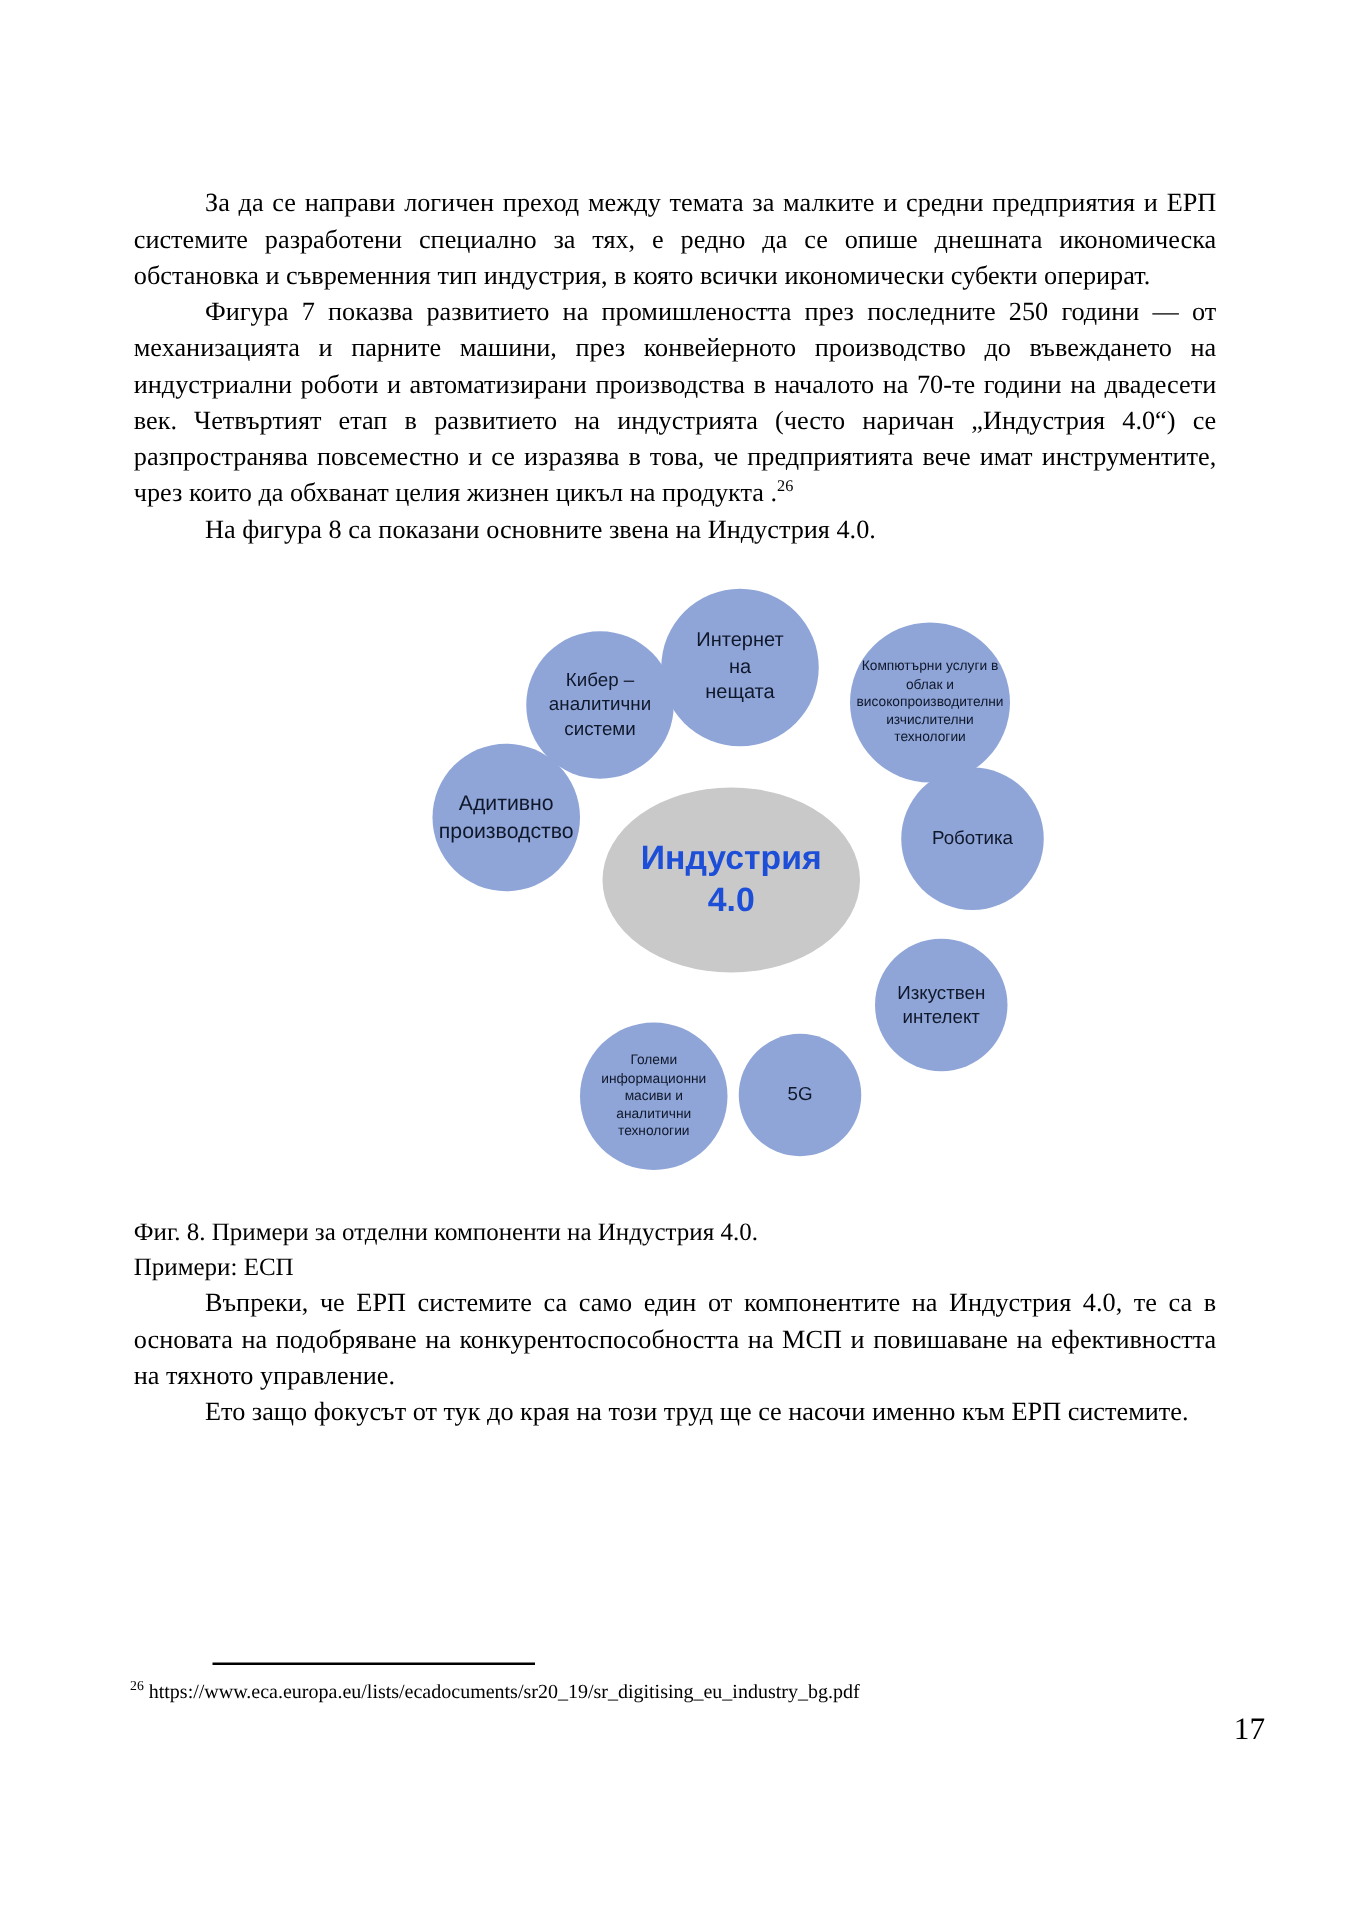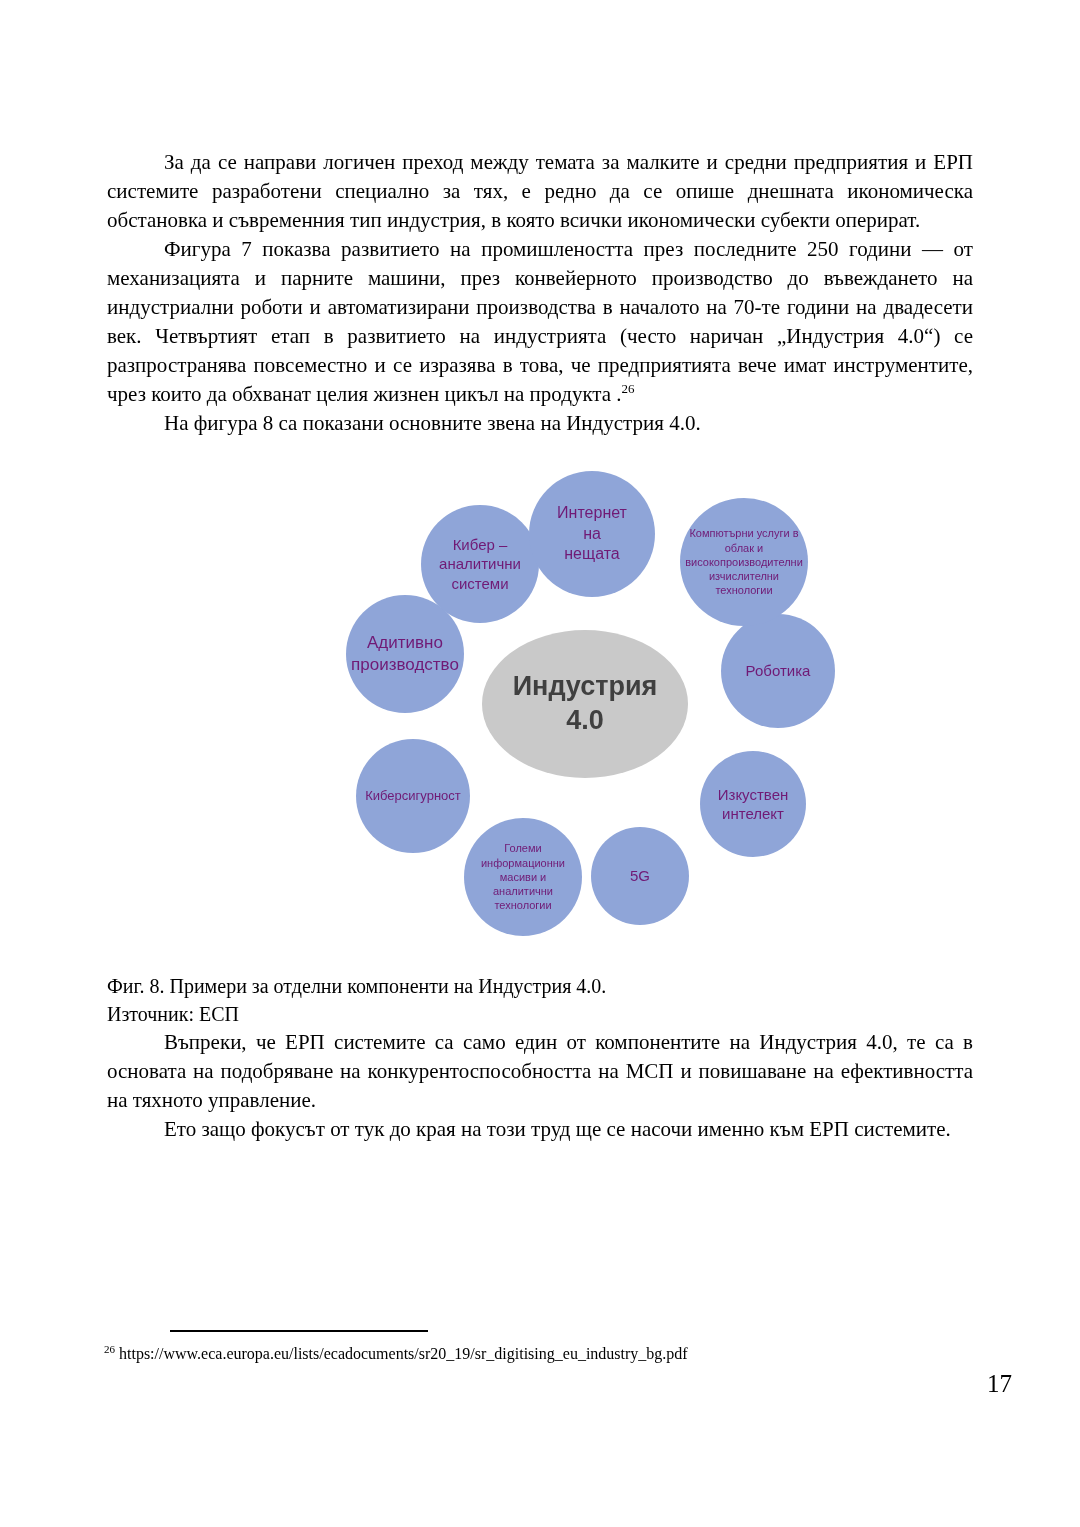--- a/index.html
+++ b/index.html
@@ -52,32 +52,32 @@
     position: absolute;
     left: 482px; top: 166px;
     width: 206px; height: 148px;
     border-radius: 50%;
     background: #c9c9c9;
     display: flex; align-items: center; justify-content: center;
     text-align: center;
     font-family: "Liberation Sans", sans-serif;
     font-weight: bold;
     font-size: 27px;
-    color: #404040;
+    color: #1d4ed8;
     white-space: pre-line;
     line-height: 1.25;
   }
   .node {
     position: absolute;
     border-radius: 50%;
     background: #8fa5d8;
     display: flex; align-items: center; justify-content: center;
     text-align: center;
     font-family: "Liberation Sans", sans-serif;
-    color: #701a75;
+    color: #0f172a;
     white-space: pre-line;
     line-height: 1.3;
   }
   .c-internet      { left: 529px; top:   7px; width: 126px; height: 126px; font-size: 16px; z-index: 3; }
   .c-cloud         { left: 648px; top:  34px; width: 128px; height: 128px; font-size: 11px; z-index: 2; margin-left: 32px; }
   .c-robotics      { left: 721px; top: 150px; width: 114px; height: 114px; font-size: 15px; }
   .c-ai            { left: 700px; top: 287px; width: 106px; height: 106px; font-size: 15px; }
   .c-5g            { left: 591px; top: 363px; width:  98px; height:  98px; font-size: 15px; }
   .c-bigdata       { left: 464px; top: 354px; width: 118px; height: 118px; font-size: 11px; }
   .c-cybersecurity { left: 356px; top: 275px; width: 114px; height: 114px; font-size: 13px; }
@@ -144,33 +144,32 @@
 технологии</div>
       <div class="node c-ai">Изкуствен
 интелект</div>
       <div class="node c-robotics">Роботика</div>
       <div class="node c-5g">5G</div>
       <div class="node c-bigdata">Големи
 информационни
 масиви и
 аналитични
 технологии</div>
-      <div class="node c-cybersecurity">Киберсигурност</div>
       <div class="node c-additive">Адитивно
 производство</div>
       <div class="node c-cyberphys">Кибер –
 аналитични
 системи</div>
       <div class="hub">Индустрия
 4.0</div>
     </div>
 
     <p class="caption">
       <span>Фиг. 8. Примери за отделни компоненти на Индустрия 4.0.</span>
-      <span>Източник: ЕСП</span>
+      <span>Примери: ЕСП</span>
     </p>
 
     <p class="body-text after-figure">Въпреки, че ЕРП системите са само един от компонентите на Индустрия 4.0, те са в основата на подобряване на конкурентоспособността на МСП и повишаване на ефективността на тяхното управление.</p>
 
     <p class="body-text">Ето защо фокусът от тук до края на този труд ще се насочи именно към ЕРП системите.</p>
 
   </div>
 
   <div class="footnote-area">
     <div class="footnote-rule"></div>

